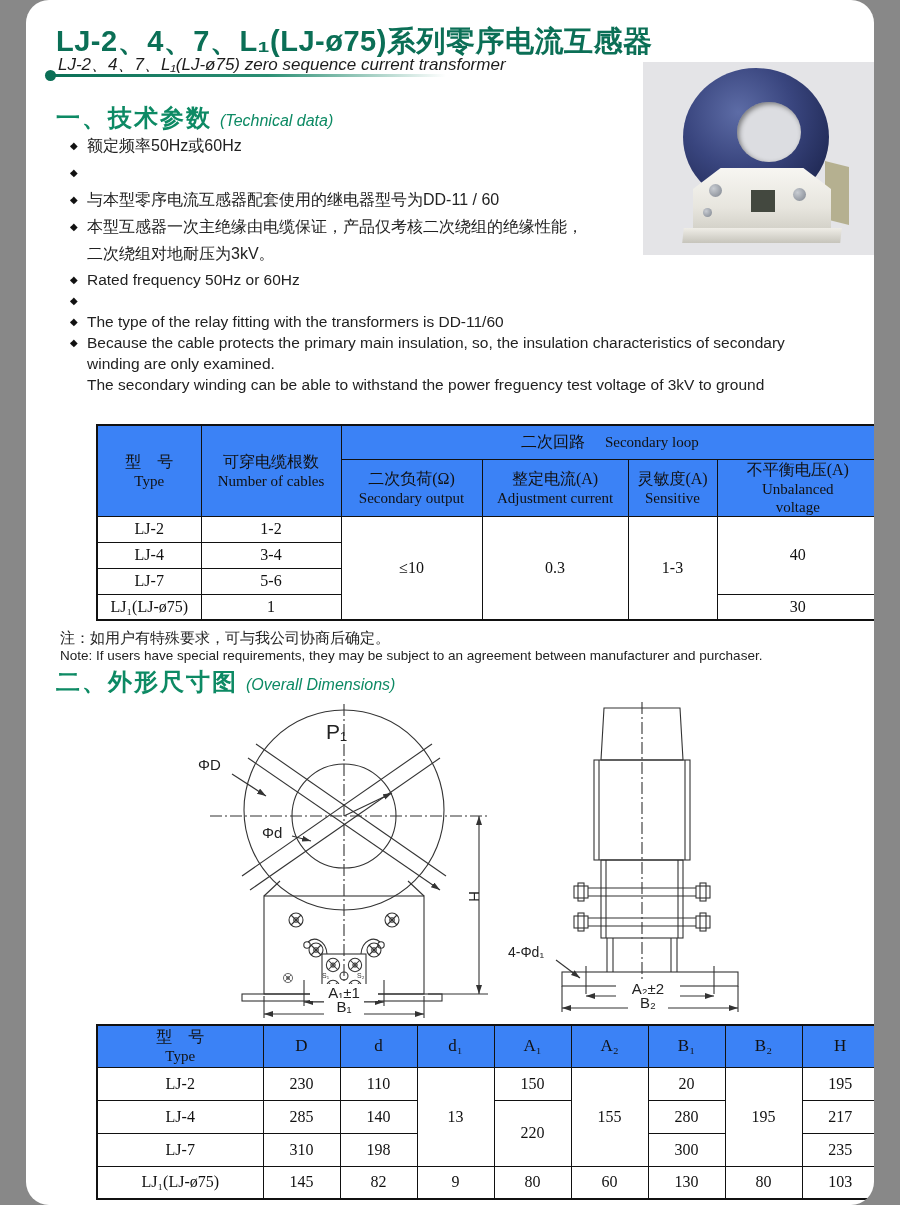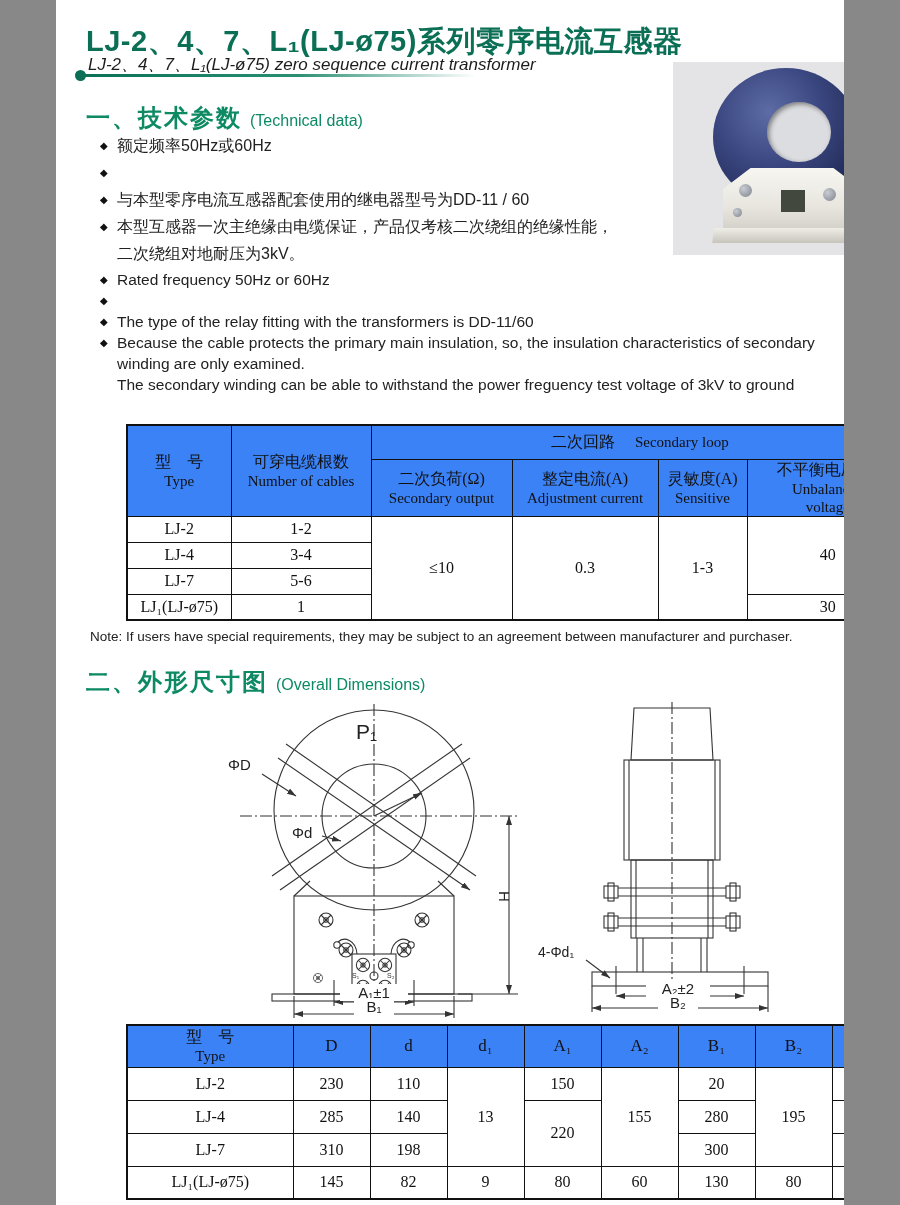--- a/index.html
+++ b/index.html
@@ -1,20 +1,20 @@
 <!DOCTYPE html>
 <html><head>
 <meta charset="utf-8">
 <style>
   * { margin:0; padding:0; box-sizing:border-box; }
   html,body { background:#888; }
   .page {
-    position:relative; width:788px; height:1205px; margin:0 auto;
+    position:relative; width:848px; height:1205px; margin:0 auto;
     background:#ffffff; overflow:hidden;
-    font-family:"Liberation Sans", sans-serif; color:#222;
+    font-family:"Liberation Sans", sans-serif; color:#222;border-radius:23px;
   }
   
   .title { position:absolute; left:30px; top:22px; font-size:29px; font-weight:bold;
            color:#0b6f56; letter-spacing:0.5px; white-space:nowrap; }
   .subtitle { position:absolute; left:32px; top:53px; font-size:17px; color:#1d1d1d; white-space:nowrap;font-style:italic; }
   .rule { position:absolute; left:24px; top:74px; width:396px; height:3px;
           background:linear-gradient(to right,#0b6f56 0%,#2b8f74 55%,rgba(255,255,255,0) 100%); }
   .rule-dot { position:absolute; left:19px; top:70px; width:11px; height:11px; border-radius:50%; background:#0b6f56; }
 
   
@@ -31,21 +31,21 @@
   .side-tab { position:absolute; left:182px; top:102px; width:24px; height:58px;
            background:#b5b090; transform:skewY(14deg); }
   .bolt { position:absolute; width:13px; height:13px; border-radius:50%;
            background:radial-gradient(circle at 35% 35%, #c8ccd2, #7d838d); }
   .bolt.b1 { left:66px; top:122px; } .bolt.b2 { left:150px; top:126px; } .bolt.b3 { left:60px; top:146px; width:9px; height:9px; }
   .hub { position:absolute; left:108px; top:128px; width:24px; height:22px; background:#43483f; }
 
   
   .sec { position:absolute; left:30px; white-space:nowrap; }
   .sec .cn { font-size:24px; font-weight:bold; color:#0d8a64; letter-spacing:2px; }
-  .sec .en { font-size:16px; color:#0d8a64; margin-left:8px; }
+  .sec .en { font-size:16px; color:#0d8a64; margin-left:8px;font-style:italic; }
   #sec1 { top:102px; } #sec2 { top:666px; }
 
   
   .bullets { position:absolute; left:44px; top:136px; width:830px; }
   .line { display:flex; align-items:flex-start; }
   .line.cn { height:27px; font-size:16px; }
   .line.en { height:21px; font-size:15.5px; }
   .line .blt { width:17px; font-size:10px; padding-top:4px; color:#111; flex:none; }
   .line.en .blt { padding-top:3px; }
   .line.ind { padding-left:17px; }
@@ -212,20 +212,21 @@
     </tr>
     <tr class="body">
       <td>LJ₁(LJ-ø75)</td>
       <td>1</td>
       <td>30</td>
     </tr>
   </tbody>
     </table>
 
   <div class="notes">
+    <div class="note-cn">注：如用户有特殊要求，可与我公司协商后确定。</div>
     <div class="note-en">Note:  If users have special requirements, they may be subject to an agreement between manufacturer and purchaser.</div>
   </div>
 
   <div class="sec" id="sec2">
     <span class="cn">二、外形尺寸图</span><span class="en">(Overall  Dimensions)</span>
   </div>
 
   <div class="dia" id="dia-front">
     <svg width="330" height="322" viewBox="0 0 330 322">
       <defs>

